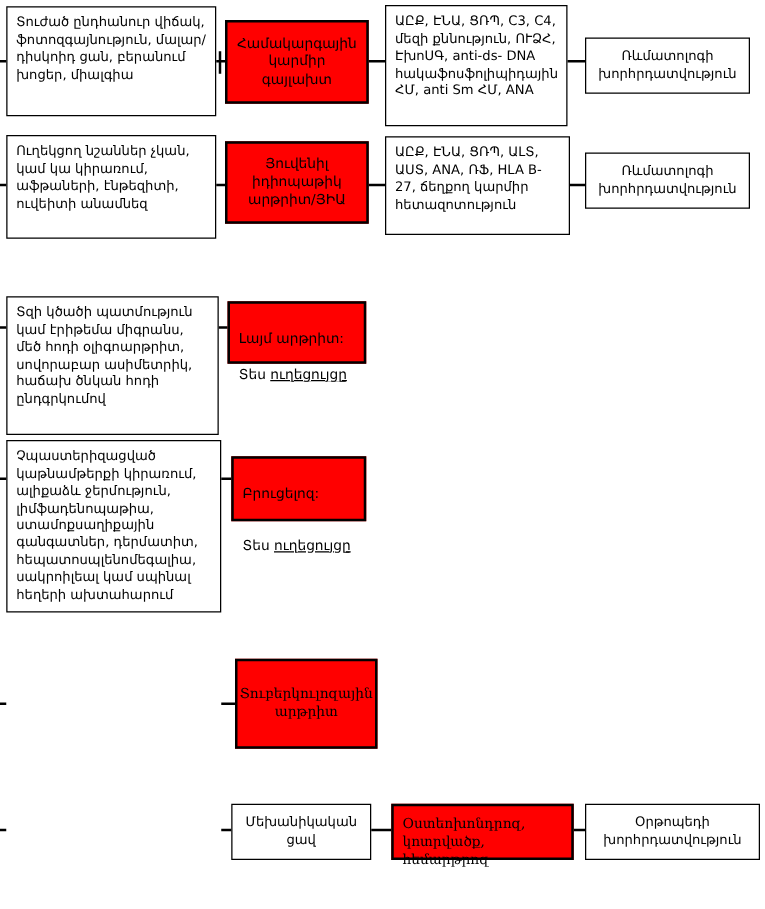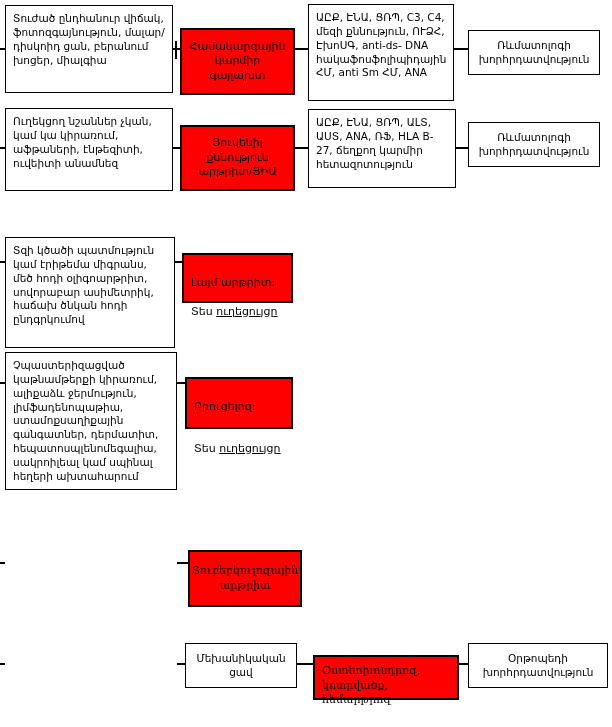--- a/index.html
+++ b/index.html
@@ -18,21 +18,20 @@
     background:#fff;
     font-size:10.5px;
     line-height:1.32;
     padding:6px 7px;
     white-space:pre-line;
   }
   .red{
     background:#ff0000;
     border-width:2px;
     font-size:11px;
-    margin-top:12px;
   }
   .centered{
     display:flex;align-items:center;justify-content:center;
     text-align:center;
     white-space:normal;
   }
   .serif{font-family:"DejaVu Serif",serif;}
   .hline{position:absolute;height:2px;background:#000;}
   .vline{position:absolute;width:2px;background:#000;}
   .guide-line{margin-top:2px;}
@@ -49,21 +48,21 @@
   <div class="box red centered" style="left:180px;top:16px;width:115px;height:67px;">Համակարգային կարմիր գայլախտ</div>
   <div class="box" style="left:308px;top:4px;width:146px;height:97px;">ԱԸՔ, ԷՆԱ, ՑՌՊ, C3, C4, մեզի քննություն, ՈՒՁՀ, ԷխոՍԳ, anti-ds- DNA հակաֆոսֆոլիպիդային ՀՄ, anti Sm ՀՄ, ANA</div>
   <div class="box centered" style="left:468px;top:30px;width:132px;height:45px;">Ռևմատոլոգի խորհրդատվություն</div>
   <div class="hline" style="left:0;top:48px;width:5px;"></div>
   <div class="hline" style="left:173px;top:48px;width:7px;"></div>
   <div class="vline" style="left:175px;top:41px;height:18px;"></div>
   <div class="hline" style="left:295px;top:48px;width:13px;"></div>
   <div class="hline" style="left:454px;top:48px;width:14px;"></div>
 
   <div class="box" style="left:5px;top:108px;width:168px;height:83px;">Ուղեկցող նշաններ չկան, կամ կա կիրառում, աֆթաների, էնթեզիտի, ուվեիտի անամնեզ</div>
-  <div class="box red centered" style="left:180px;top:113px;width:115px;height:66px;">Յուվենիլ քննություն արթրիտ/ՅԻԱ</div>
+  <div class="box red centered" style="left:180px;top:113px;width:115px;height:66px;">Յուվենիլ իդիոպաթիկ արթրիտ/ՅԻԱ</div>
   <div class="box" style="left:308px;top:109px;width:148px;height:79px;">ԱԸՔ, ԷՆԱ, ՑՌՊ, ԱԼՏ, ԱՍՏ, ANA, ՌՖ, HLA B-27, ճեղքող կարմիր հետազոտություն</div>
   <div class="box centered" style="left:468px;top:122px;width:132px;height:45px;">Ռևմատոլոգի խորհրդատվություն</div>
   <div class="hline" style="left:0;top:147px;width:5px;"></div>
   <div class="hline" style="left:173px;top:147px;width:7px;"></div>
   <div class="hline" style="left:295px;top:147px;width:13px;"></div>
   <div class="hline" style="left:456px;top:147px;width:12px;"></div>
 
   <div class="box" style="left:5px;top:237px;width:170px;height:111px;">Տզի կծածի պատմություն կամ էրիթեմա միգրանս, մեծ հոդի օլիգոարթրիտ, սովորաբար ասիմետրիկ, հաճախ ծնկան հոդի ընդգրկումով</div>
   <div class="box red" style="left:182px;top:241px;width:111px;height:50px;">
     <span class="plain-title">Լայմ արթրիտ:</span>
@@ -73,21 +72,21 @@
   <div class="hline" style="left:175px;top:261px;width:7px;"></div>
 
   <div class="box" style="left:5px;top:352px;width:172px;height:138px;">Չպաստերիզացված կաթնամթերքի կիրառում, ալիքաձև ջերմություն, լիմֆադենոպաթիա, ստամոքսաղիքային գանգատներ, դերմատիտ, հեպատոսպլենոմեգալիա, սակրոիլեալ կամ սպինալ հեղերի ախտահարում</div>
   <div class="box red" style="left:185px;top:365px;width:108px;height:52px;">
     <span class="gap-title">Բրուցելոզ:</span>
     <span class="guide-line"><span>Տես </span><u>ուղեցույցը</u></span>
   </div>
   <div class="hline" style="left:0;top:382px;width:5px;"></div>
   <div class="hline" style="left:177px;top:382px;width:8px;"></div>
 
-  <div class="box red centered serif" style="left:188px;top:538px;width:114px;height:57px;">Տուբերկուլոզային արթրիտ</div>
+  <div class="box red centered serif" style="left:188px;top:527px;width:114px;height:72px;">Տուբերկուլոզային արթրիտ</div>
   <div class="hline" style="left:0;top:562px;width:5px;"></div>
   <div class="hline" style="left:177px;top:562px;width:11px;"></div>
 
   <div class="box centered" style="left:185px;top:643px;width:112px;height:45px;">Մեխանիկական ցավ</div>
   <div class="box red serif" style="left:313px;top:643px;width:146px;height:45px;padding-top:7px;">Օստեոխոնդրոզ, կոտրվածք, հեմարթրոզ</div>
   <div class="box centered" style="left:468px;top:643px;width:140px;height:45px;">Օրթոպեդի խորհրդատվություն</div>
   <div class="hline" style="left:0;top:663px;width:5px;"></div>
   <div class="hline" style="left:177px;top:663px;width:8px;"></div>
   <div class="hline" style="left:297px;top:663px;width:16px;"></div>
   <div class="hline" style="left:459px;top:663px;width:9px;"></div>

